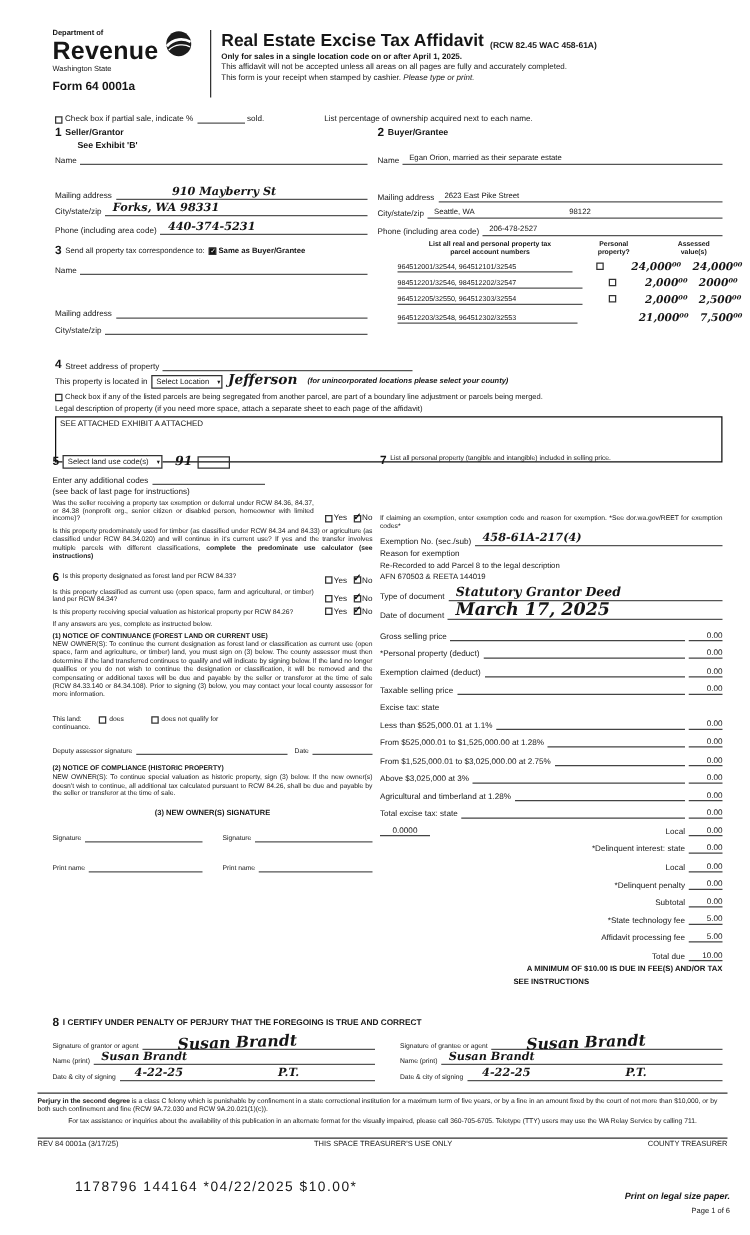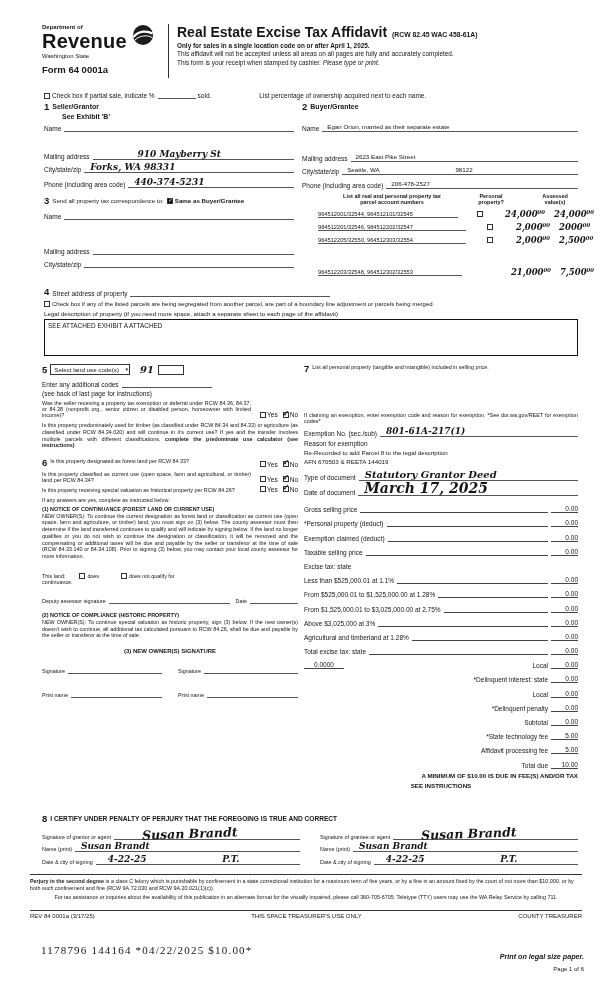--- a/index.html
+++ b/index.html
@@ -57,21 +57,21 @@
 .tv{width:27px;text-align:right;border-bottom:1px solid #444;flex:none;margin-left:3px}
 .trr{justify-content:flex-end}
 .sig{font-family:"DejaVu Serif",serif;font-style:italic;font-weight:bold;font-size:12.5px;white-space:nowrap;transform:rotate(-2deg)}
 .sigin{position:absolute;bottom:-2px;left:28px}
 .s8{top:814px;left:42px;width:536px}
 .s8c{display:flex;gap:20px;margin-top:3px}
 .s8col{flex:1}
 .perj{top:874px;left:30px;width:552px;font-size:5.4px;border-top:1px solid #333;padding-top:2.5px;line-height:1.3}
 .assist{text-align:center;margin-top:2.5px}
 .foot{top:910px;left:30px;width:552px;border-top:1px solid #333;padding-top:2px;display:flex;justify-content:space-between;font-size:6px}
-.stamp{top:944px;left:41px;font-family:Liberation Serif, serif;font-size:11px;letter-spacing:1.2px;white-space:nowrap}
+.stamp{top:944px;left:60px;font-family:Liberation Sans, sans-serif;font-size:11px;letter-spacing:1.2px;white-space:nowrap}
 .pnote{top:952px;right:16px;font-size:7.2px;font-weight:bold;font-style:italic;text-align:right}
 .pageno{top:966px;right:16px;font-size:6px;text-align:right}
 </style>
 </head>
 <body>
 
 <div class="page">
 
   <div class="abs hdr">
     <div class="hl">
@@ -80,21 +80,21 @@
       <div class="state">Washington State</div>
       <svg class="emblem" width="22" height="22" viewBox="0 0 22 22">
         <circle cx="11" cy="11" r="10" fill="#1c1c1c"></circle>
         <path d="M1.5 13 C7 6.5,15 6.5,20.5 9.5" stroke="#fff" stroke-width="2.2" fill="none"></path>
         <path d="M3 16 C8 11,16 11,20 13.5" stroke="#fff" stroke-width="1" fill="none"></path>
       </svg>
       <div class="formno">Form 64 0001a</div>
     </div>
     <div class="vd"></div>
     <div>
-      <div class="r" style="align-items:center">
+      <div class="r" style="align-items:flex-end">
         <span class="title">Real Estate Excise Tax Affidavit</span>
         <span class="ref" style="margin:4px 0 0 5px">(RCW 82.45 WAC 458-61A)</span>
       </div>
       <div class="note b">Only for sales in a single location code on or after April 1, 2025.</div>
       <div class="note">This affidavit will not be accepted unless all areas on all pages are fully and accurately completed.</div>
       <div class="note"><span>This form is your receipt when stamped by cashier.</span> <span class="i">Please type or print.</span></div>
     </div>
   </div>
 
   <div class="abs r" style="top:91px;left:44px;width:534px">
@@ -220,35 +220,41 @@
       </span>
     </div>
     <div class="prow">
       <span class="pn">964512205/32550, 964512303/32554</span>
       <span class="pp"><span class="cb"></span></span>
       <span class="pv">
         <span class="hw">2,000⁰⁰</span>
         <span class="hw">2,500⁰⁰</span>
       </span>
     </div>
-    <div class="prow" style="margin-top:19px">
+    <div class="prow" style="margin-top:2px">
       <span class="pn">964512203/32548, 964512302/32553</span>
       <span class="pp"></span>
       <span class="pv">
         <span class="hw">21,000⁰⁰</span>
         <span class="hw">7,500⁰⁰</span>
       </span>
     </div>
   </div>
 
   <div class="abs" style="top:287px;left:44px;width:534px">
     <div class="r">
       <span class="secn">4</span>
       <span class="lb">Street address of property</span>
       <span class="fl" style="max-width:200px"></span>
+    </div>
+    <div class="r" style="margin-top:3px;align-items:center">
+      <span class="lb">This property is located in</span>
+      <span class="selbox" style="margin-left:3px">Select Location</span>
+      <span class="hw" style="font-size:11px;margin:-3px 0 0 4px">Jefferson</span>
+      <span class="i b" style="margin-left:8px;font-size:6px">(for unincorporated locations please select your county)</span>
     </div>
     <div class="r" style="margin-top:4px;align-items:center">
       <span class="cb"></span>
       <span class="lb" style="white-space:normal;font-size:6px">Check box if any of the listed parcels are being segregated from another parcel, are part of a boundary line adjustment or parcels being merged.</span>
     </div>
     <div style="margin-top:3px;font-size:6.2px">Legal description of property (if you need more space, attach a separate sheet to each page of the affidavit)</div>
     <div class="legalbox"><span>SEE ATTACHED EXHIBIT A ATTACHED</span></div>
   </div>
 
   <div class="abs lcol">
@@ -351,21 +357,21 @@
 
   <div class="abs rcol">
     <div style="display:flex">
       <span class="secn">7</span>
       <span class="f5" style="text-align:justify">List all personal property (tangible and intangible) included in selling price.</span>
     </div>
     <div class="f5 para" style="margin-top:38px">If claiming an exemption, enter exemption code and reason for exemption. *See dor.wa.gov/REET for exemption codes*</div>
     <div class="r" style="margin-top:4px">
       <span class="lb">Exemption No. (sec./sub)</span>
       <span class="fl">
-          <span class="hw hwin">801-61A-217(1)</span>
+          <span class="hw hwin">458-61A-217(4)</span>
         </span>
     </div>
     <div style="margin-top:3px">Reason for exemption</div>
     <div class="typed" style="margin-top:2px">Re-Recorded to add Parcel 8 to the legal description</div>
     <div class="typed" style="margin-top:2px">AFN 670503 &amp; REETA 144019</div>
     <div class="r" style="margin-top:8px">
       <span class="lb">Type of document</span>
       <span class="fl">
           <span class="hw hwin" style="font-size:10px">Statutory Grantor Deed</span>
         </span>

